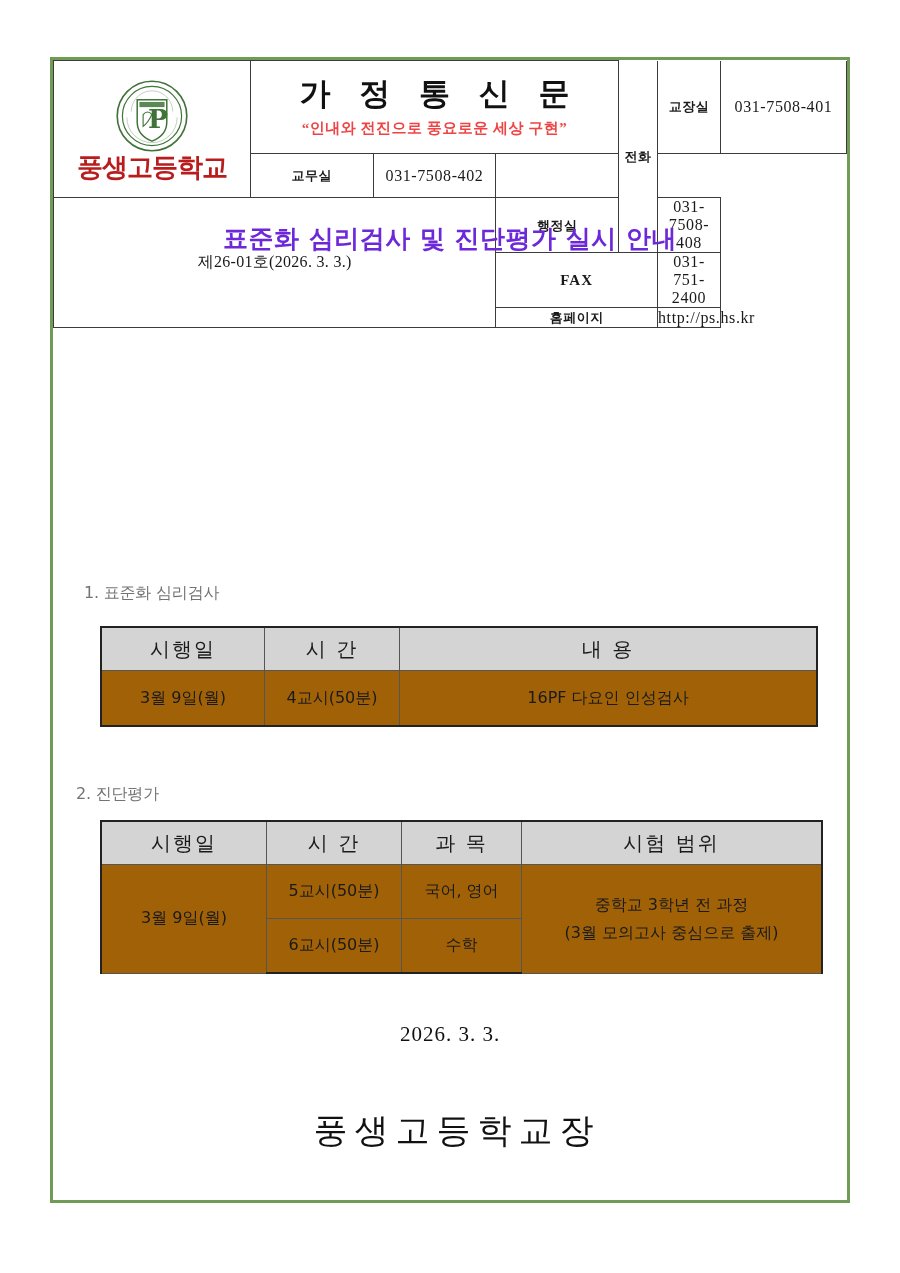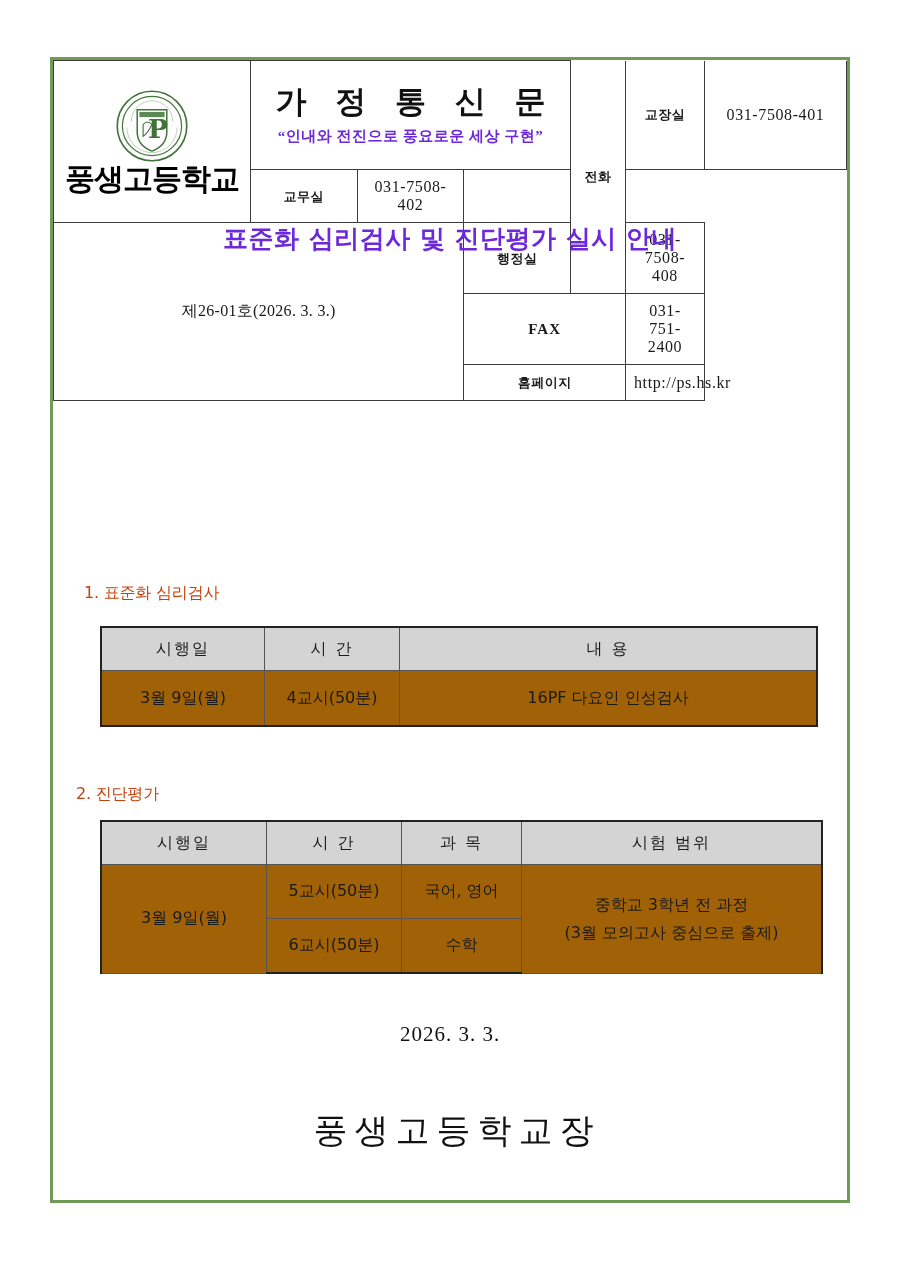--- a/index.html
+++ b/index.html
@@ -32,21 +32,21 @@
     position: absolute;
     left: 53px;
     top: 60px;
     width: 794px;
     height: 140px;
     border-collapse: collapse;
     table-layout: fixed;
   }
   #masthead td {
     border: 1px solid #3c3c3c;
-    padding: 8px;
+    padding: 0;
     vertical-align: middle;
     text-align: center;
   }
   #masthead td.no-top   { border-top: none; }
 
   .logo-cell {
     width: 196px;
     padding: 0 !important;
   }
   .logo-wrap {
@@ -58,23 +58,23 @@
     line-height: 1;
   }
   .emblem {
     width: 74px;
     height: 74px;
     position: relative;
     margin-bottom: 1px;
   }
   .school-name {
     font-family: "DejaVu Sans", sans-serif;
-    font-size: 30px;
-    font-weight: bold;
-    color: #000000;
+    font-size: 26px;
+    font-weight: bold;
+    color: #b91c1c;
     letter-spacing: -1px;
     line-height: 1;
     white-space: nowrap;
   }
 
   .title-cell {
     height: 92px;
   }
   .paper-title {
     font-family: "DejaVu Sans", sans-serif;
@@ -83,21 +83,21 @@
     letter-spacing: 9px;
     color: #111111;
     line-height: 1.15;
     padding-left: 9px;
   }
   .paper-motto {
     font-family: "Liberation Serif", serif;
     font-size: 15px;
     font-weight: bold;
     letter-spacing: 0.5px;
-    color: #6d28d9;
+    color: #ef4444;
     margin-top: 7px;
   }
   .issue-cell {
     height: 44px;
   }
   .issue-text {
     font-family: "Liberation Serif", serif;
     font-size: 16px;
     letter-spacing: 0.3px;
   }
@@ -155,21 +155,21 @@
   #body-text p {
     margin: 0;
     text-indent: 17px;
   }
 
   
   .section-heading {
     position: absolute;
     font-family: "DejaVu Sans", sans-serif;
     font-size: 16px;
-    color: #c2410c;
+    color: #737373;
     letter-spacing: -0.2px;
   }
   #section-1 { left: 84px; top: 583px; }
   #section-2 { left: 76px; top: 784px; }
 
   
   .data-table {
     position: absolute;
     border-collapse: collapse;
     table-layout: fixed;
@@ -177,21 +177,21 @@
   }
   .data-table td, .data-table th {
     border: 1px solid #555555;
     text-align: center;
     vertical-align: middle;
     font-weight: normal;
     padding: 0 2px;
   }
   .data-table thead td {
     background: #d4d4d4;
-    font-size: 16px;
+    font-size: 20px;
     letter-spacing: 2px;
     height: 42px;
     border-top: 2px solid #222222;
   }
   .data-table tbody td {
     font-size: 16px;
     background: #a16207;
     letter-spacing: 0px;
   }
   .data-table td.edge-left  { border-left: 2px solid #222222; }

